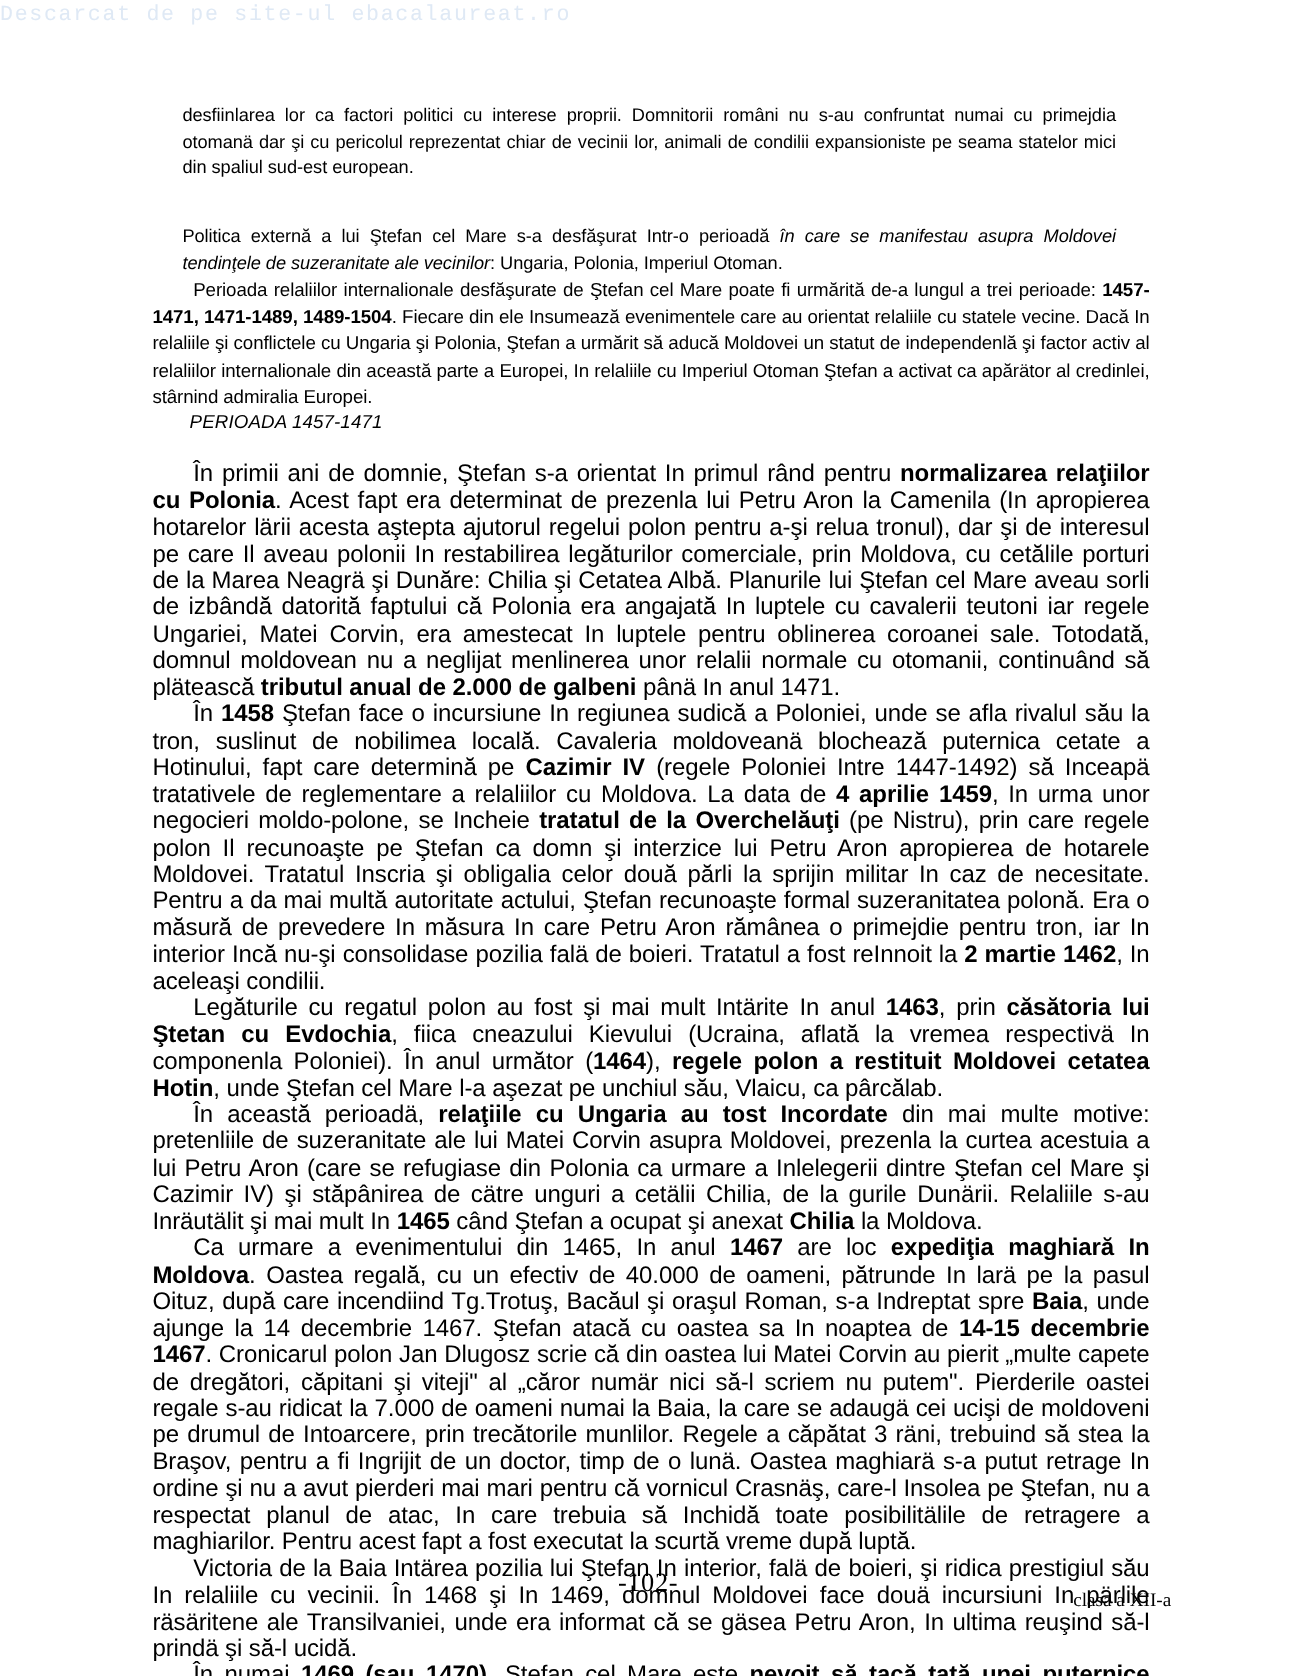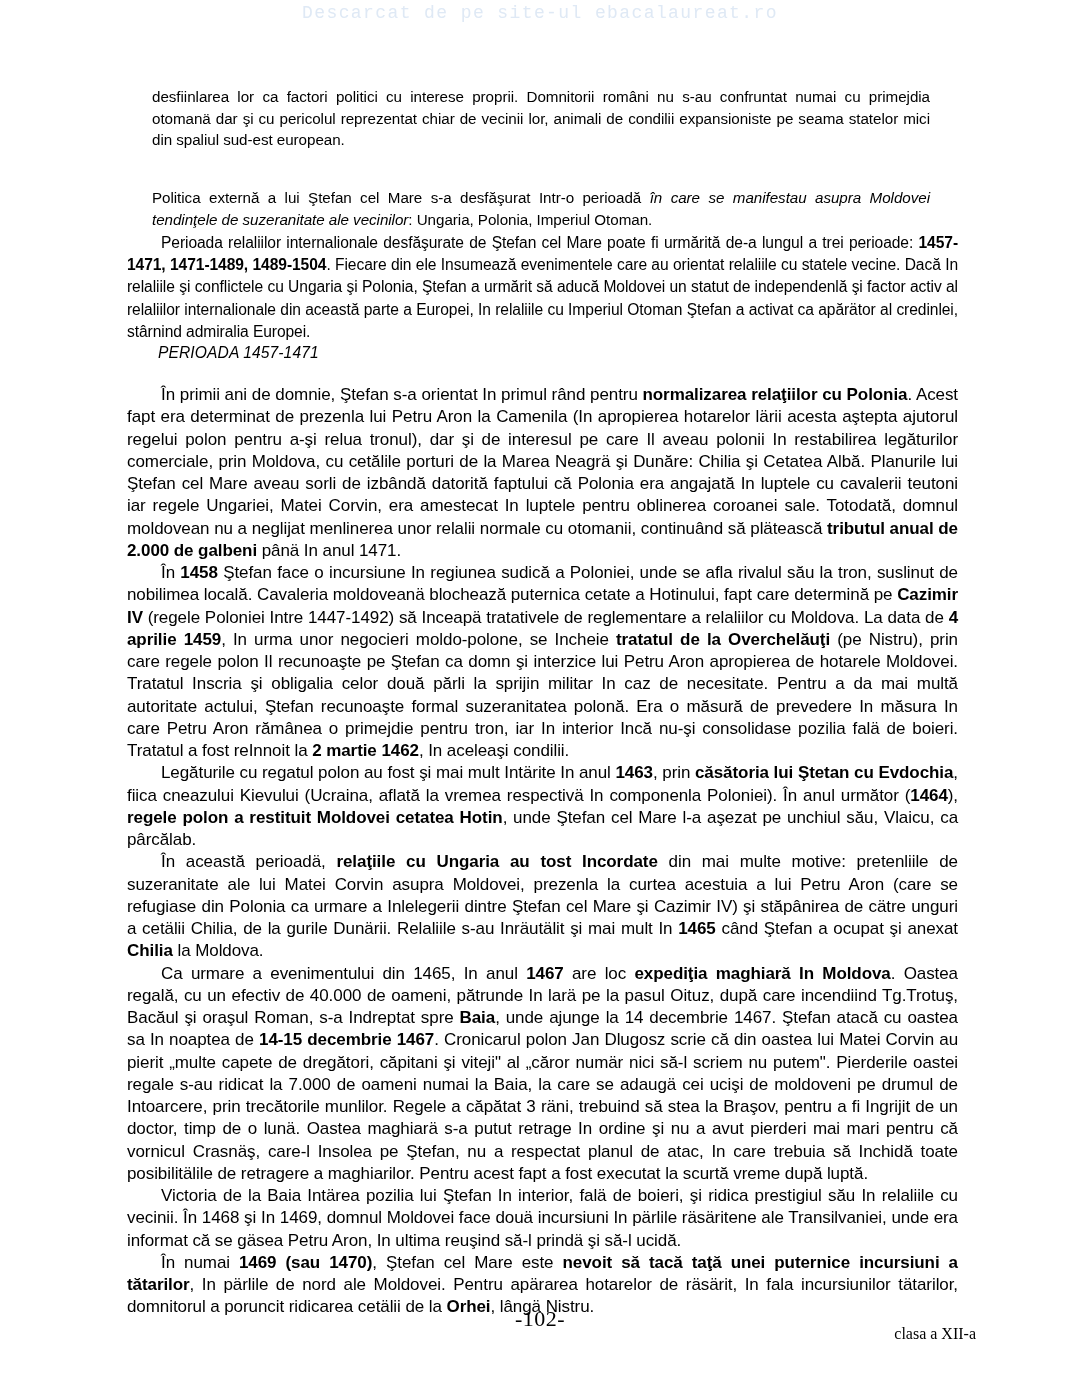--- a/index.html
+++ b/index.html
@@ -16,21 +16,20 @@
     color: #000000;
     -webkit-font-smoothing: antialiased;
   }
 
   
   .watermark {
     position: absolute;
     top: 3px;
     left: 0;
     width: 1080px;
-    text-align: center;
     font-family: "Liberation Mono", monospace;
     font-size: 18px;
     letter-spacing: 1.4px;
     color: #dfe9f5;
     white-space: pre;
     user-select: none;
   }
 
   
   .page {
@@ -115,21 +114,21 @@
   }
 
   .body-blockB {
     position: absolute;
     left: 127px;
     top: 384px;
     width: 831px;
   }
   .body-blockB p {
     margin: 0;
-    font-size: 17px;
+    font-size: 20px;
     line-height: 22.25px;
     text-align: justify;
     text-justify: inter-word;
     letter-spacing: -0.08px;
     text-indent: 34px;
   }
 
   b, strong { font-weight: bold; }
   i, em { font-style: italic; }
 

